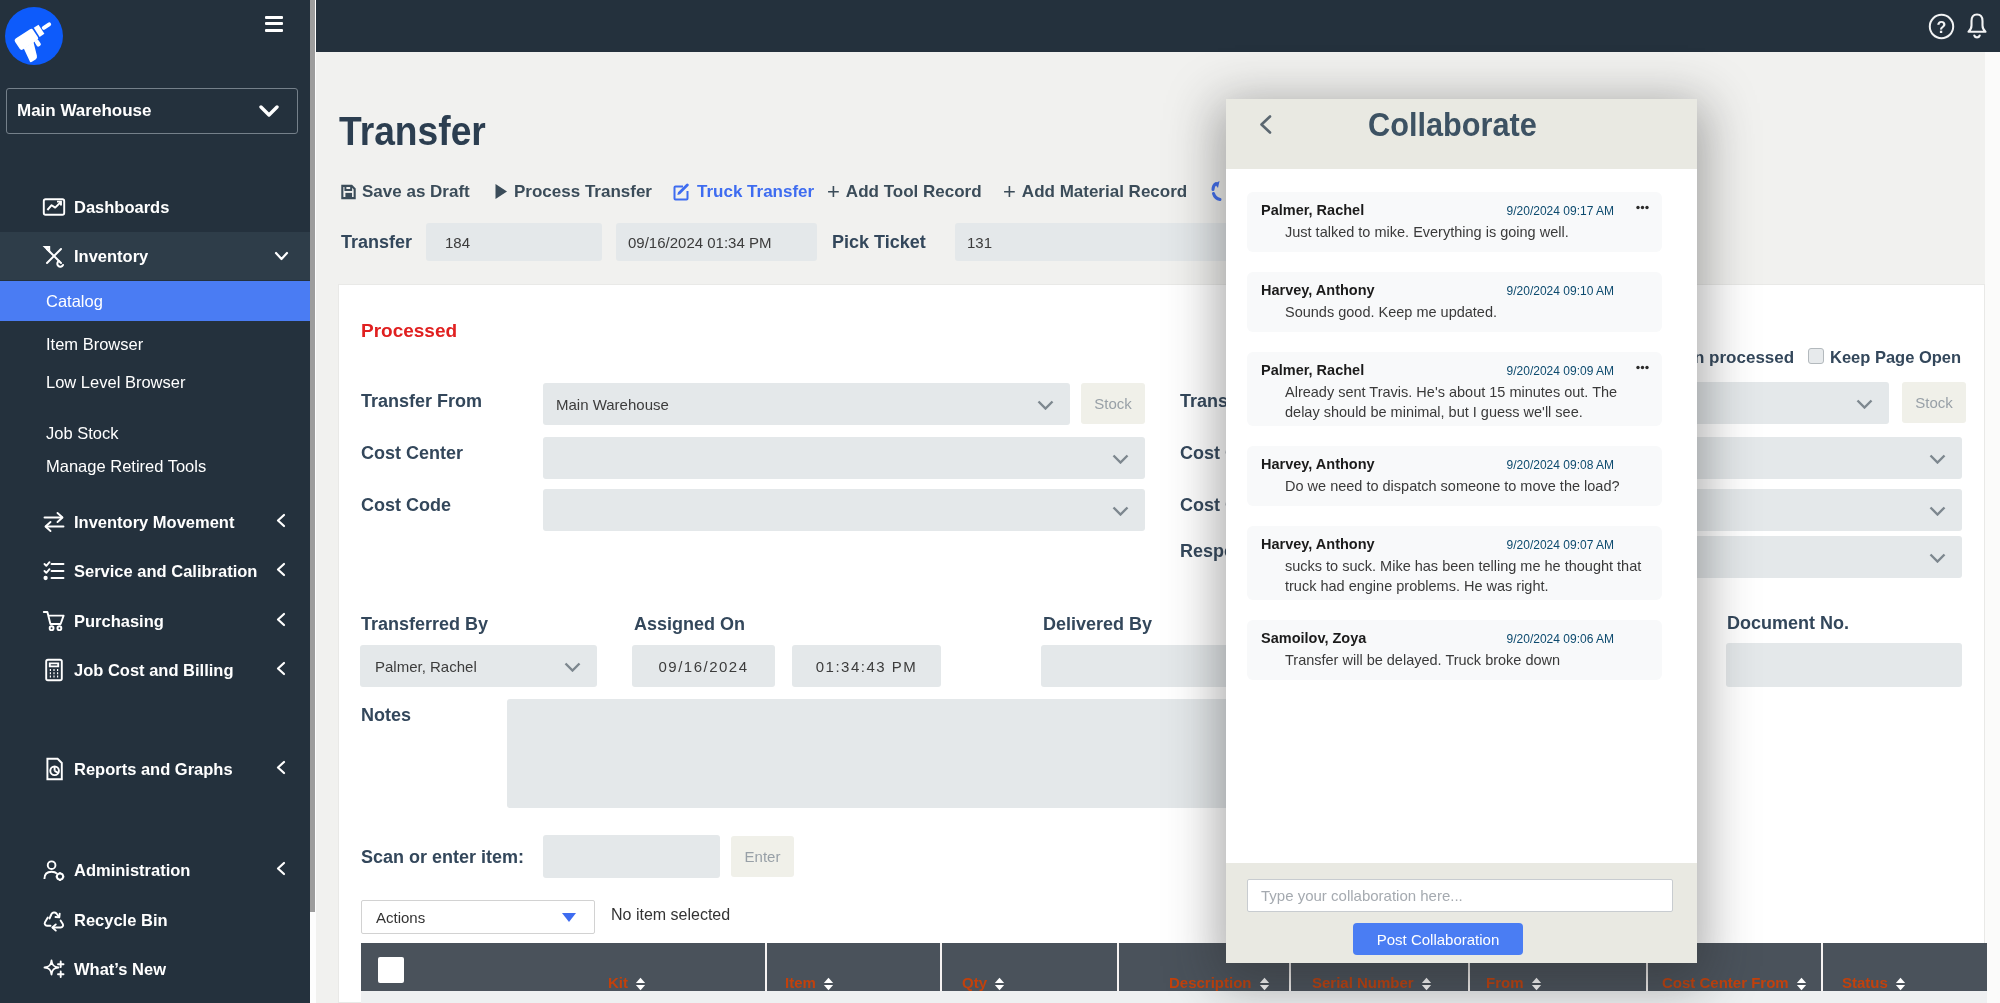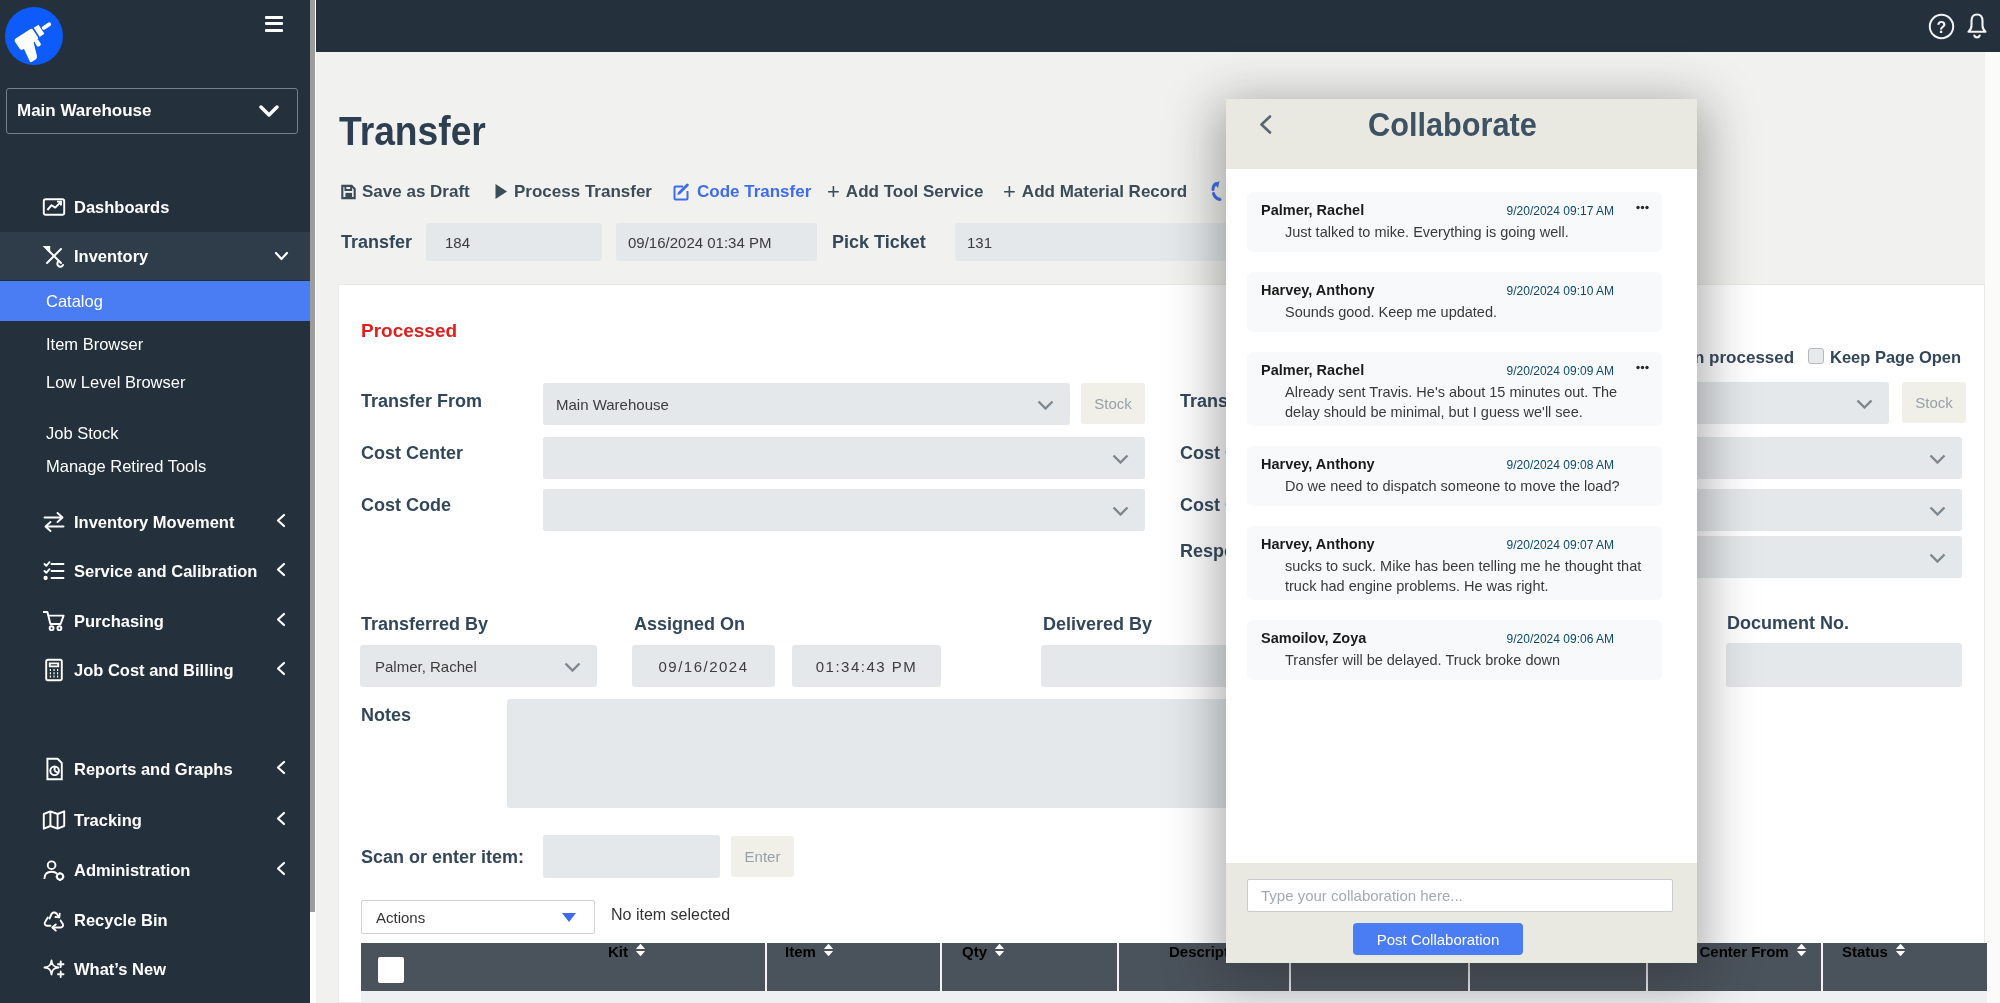--- a/index.html
+++ b/index.html
@@ -154,32 +154,20 @@
           <path d="M4.5 1.5 H13 L16.5 5 V18.5 H4.5 Z"></path>
           <circle cx="10.5" cy="11.5" r="3.6"></circle>
           <path d="M10.5 11.5 V7.9 M10.5 11.5 L13.6 13.3"></path>
         </g>
       </svg>
       <span class="txt">Reports and Graphs</span>
       <span class="chevL"><svg width="10" height="15" viewBox="0 0 10 15">
           <path d="M8 2 L2 7.5 L8 13" fill="none" stroke="#fff" stroke-width="2.2" stroke-linecap="round" stroke-linejoin="round"></path>
         </svg></span>
     </div>
-<div class="menuitem" style="top:796px">
-      <svg class="ico" viewBox="0 0 20 20">
-        <g fill="none" stroke="#fff" stroke-width="1.6" stroke-linejoin="round">
-          <path d="M1.5 5 L7 2.8 L13 5 L18.5 2.8 V15 L13 17.2 L7 15 L1.5 17.2 Z"></path>
-          <path d="M7 2.8 V15 M13 5 V17.2"></path>
-        </g>
-      </svg>
-      <span class="txt">Tracking</span>
-      <span class="chevL"><svg width="10" height="15" viewBox="0 0 10 15">
-          <path d="M8 2 L2 7.5 L8 13" fill="none" stroke="#fff" stroke-width="2.2" stroke-linecap="round" stroke-linejoin="round"></path>
-        </svg></span>
-    </div>
 <div class="menuitem" style="top:846px">
       <svg class="ico" viewBox="0 0 20 20">
         <g fill="none" stroke="#fff" stroke-width="1.6">
           <circle cx="8" cy="6" r="3.2"></circle>
           <path d="M2 17.5 Q2 11.5 8 11.5 Q11 11.5 12.5 13"></path>
           <circle cx="15" cy="15.5" r="2.6"></circle>
           <path d="M15 11.9 V13 M15 18 V19.1 M11.4 15.5 H12.5 M17.5 15.5 H18.6"></path>
         </g>
       </svg>
       <span class="txt">Administration</span>
@@ -232,25 +220,25 @@
       <svg width="14" height="17" viewBox="0 0 14 17">
         <path d="M1.5 1 L13 8.5 L1.5 16 Z" fill="#3b4c59"></path>
       </svg>
       <span>Process Transfer</span>
     </div>
 <div class="tbtn" style="left:673px;color:#3e6cf0">
       <svg width="18" height="18" viewBox="0 0 18 18">
         <path d="M14.5 8 V15.5 Q14.5 16.5 13.5 16.5 H2.5 Q1.5 16.5 1.5 15.5 V4.5 Q1.5 3.5 2.5 3.5 H10" fill="none" stroke="#3e6cf0" stroke-width="2"></path>
         <path d="M7 11.2 L15.3 2.9 a1.4 1.4 0 0 0 -2 -2 L5 9.2 L4.3 11.9 Z" fill="#3e6cf0"></path>
       </svg>
-      <span>Code Transfer</span>
+      <span>Truck Transfer</span>
     </div>
 <div class="tbtn" style="left:827px">
       <span class="plus">+</span>
-      <span>Add Tool Service</span>
+      <span>Add Tool Record</span>
     </div>
 <div class="tbtn" style="left:1003px">
       <span class="plus">+</span>
       <span>Add Material Record</span>
     </div>
 <svg class="abs" style="left:1210px;top:180px" width="22" height="22" viewBox="0 0 22 22">
       <path d="M6 3.5 Q3 5.5 3 9.5" fill="none" stroke="#3e6cf0" stroke-width="3" stroke-linecap="round"></path>
       <path d="M9.5 1 L4.6 3.8 L8 8 Z" fill="#3e6cf0"></path>
       <path d="M3.5 13.5 Q5 18.5 10 19.5" fill="none" stroke="#3e6cf0" stroke-width="3" stroke-linecap="round"></path>
     </svg>
@@ -332,21 +320,21 @@
       <svg style="position:absolute;right:18px" width="14" height="9" viewBox="0 0 14 9">
         <path d="M0 0 H14 L7 9 Z" fill="#3e6cf0"></path>
       </svg>
     </div>
 <div class="abs" style="left:611px;top:906px;font-size:16px;color:#333">No item selected</div>
 
 <div class="abs" style="left:361px;top:943px;width:1626px;height:48px;background:#4a525b"></div>
 <div class="abs" style="left:361px;top:991px;width:1626px;height:12px;background:#eef0f1"></div>
 <div class="abs" style="left:378px;top:957px;width:26px;height:26px;background:#fff;border-radius:2px"></div>
 <style>
-.th { position:absolute; top:943px; height:48px; display:flex; align-items:flex-start; color:#000000; font-size:15px; font-weight:700; }
+.th { position:absolute; top:943px; height:48px; display:flex; align-items:flex-end; color:#c2410c; font-size:15px; font-weight:700; }
 .th svg { margin-left:7px; }
 .sepv { position:absolute; top:943px; width:2px; height:48px; background:#f6f3f2; }
 </style>
 <div class="th" style="left:608px">Kit<svg width="11" height="14" viewBox="0 0 13 16">
         <path d="M6.5 0.5 L12 6.8 H1 Z" fill="#fff"></path>
         <path d="M6.5 15.5 L1 9.2 H12 Z" fill="#fff"></path>
       </svg></div>
 <div class="th" style="left:785px">Item<svg width="11" height="14" viewBox="0 0 13 16">
         <path d="M6.5 0.5 L12 6.8 H1 Z" fill="#fff"></path>
         <path d="M6.5 15.5 L1 9.2 H12 Z" fill="#fff"></path>

